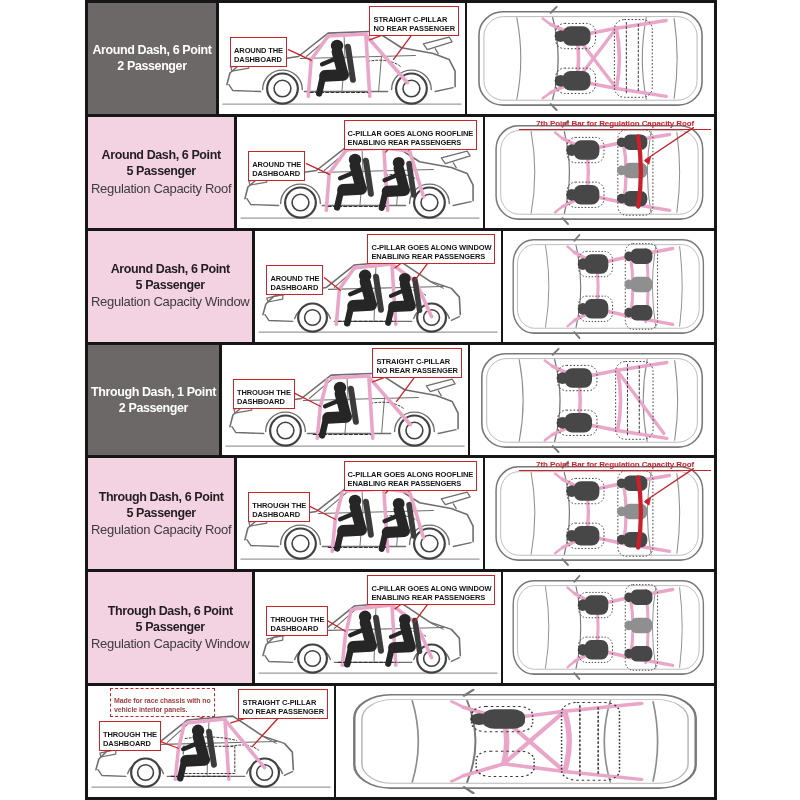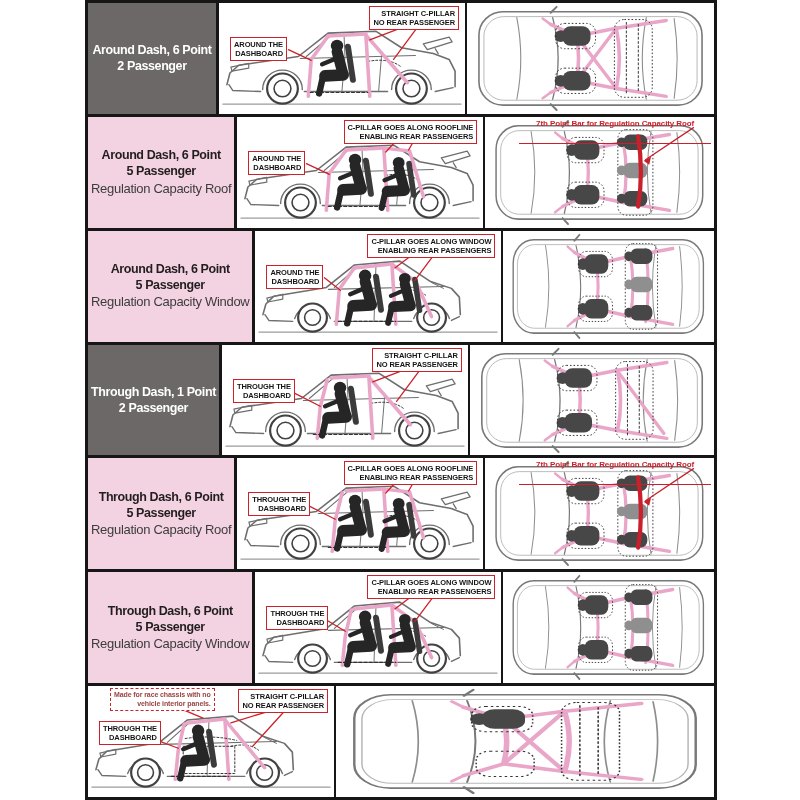--- a/index.html
+++ b/index.html
@@ -15,31 +15,31 @@
   .theme-pink .cell-label{background:#f3d3e1;color:#221e1f;}
   .lb{font-weight:bold;font-size:12.5px;line-height:1.3;letter-spacing:-0.4px;white-space:nowrap;}
   .ls{font-size:13px;line-height:1.3;letter-spacing:-0.3px;white-space:nowrap;margin-top:1px;}
   .lp{font-size:10.5px;font-weight:bold;letter-spacing:-0.3px;white-space:nowrap;margin-top:2px;}
   .theme-gray .ls,.theme-gray .lp{color:#ececec;}
   .theme-pink .ls{color:#3c3c3c;}
   .cell-side{flex:0 0 248px;position:relative;box-sizing:border-box;border-right:2px solid #161616;background:#fff;}
   .cell-top{flex:1 1 auto;position:relative;background:#fff;}
   .svg-holder{position:absolute;inset:0;}
   .svg-holder svg{position:absolute;inset:0;width:100%;height:100%;}
-  .callout{position:absolute;background:#fff;border:1.5px solid #cc2229;padding:2px 3px 2px;z-index:3;text-align:right;}
+  .callout{position:absolute;background:#fff;border:1.5px solid #cc2229;padding:8px 3px 2px;z-index:3;}
   .callout span{display:block;font-size:7.5px;line-height:1.2;font-weight:bold;color:#151515;
     letter-spacing:-0.1px;white-space:nowrap;}
   .co-dash{left:11px;top:34px;}
   .co-pillar{right:6px;top:3px;}
   .co-race{left:22px;top:2px;border-style:dashed;border-width:1.3px;}
   .co-race span{color:#9a4343;font-size:7px;}
   .row-fia .co-dash{top:35px;}
   .top-note{position:absolute;top:2px;left:34px;right:3px;z-index:3;text-align:center;
     font-size:8px;font-weight:bold;color:#c9202b;letter-spacing:-0.1px;white-space:nowrap;
-    border-bottom:1.2px solid #c9202b;padding-bottom:15px;}
+    border-bottom:1.2px solid #c9202b;padding-bottom:1px;}
 </style>
 </head>
 <body>
 
 <main class="chart">
 
   <section class="row theme-gray">
     <div class="cell-label">
       <span class="lb">Around Dash, 6 Point</span>
       <span class="lb">2 Passenger</span>

